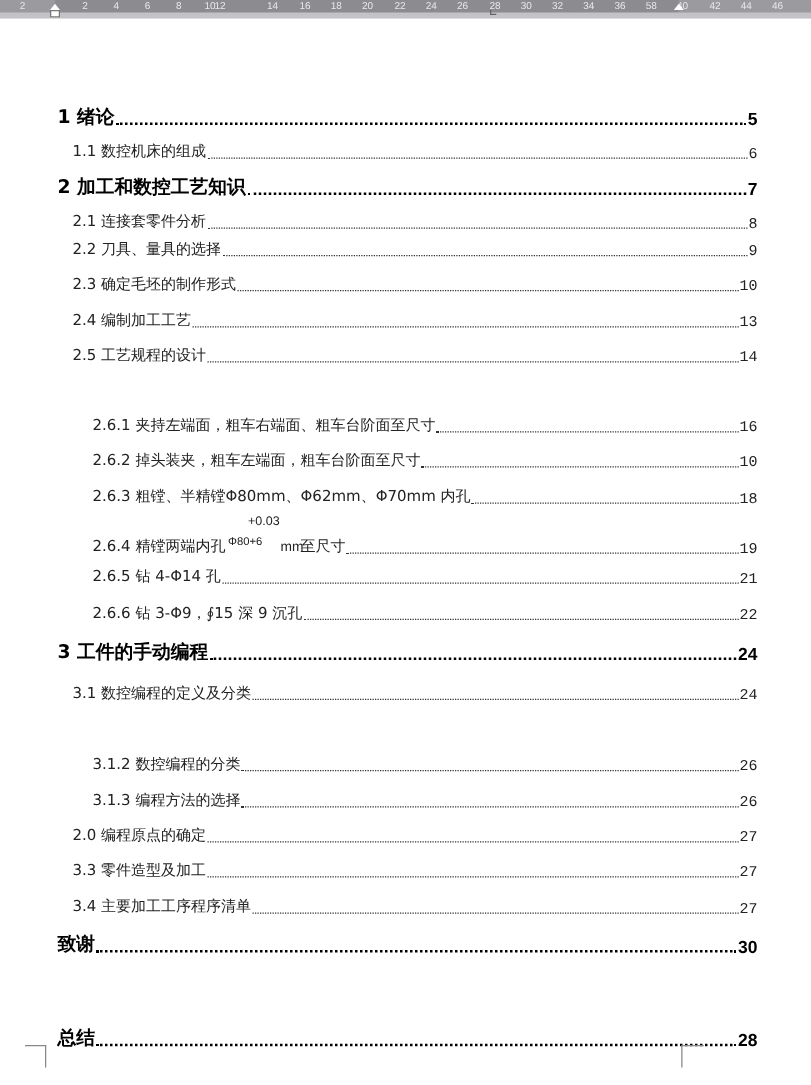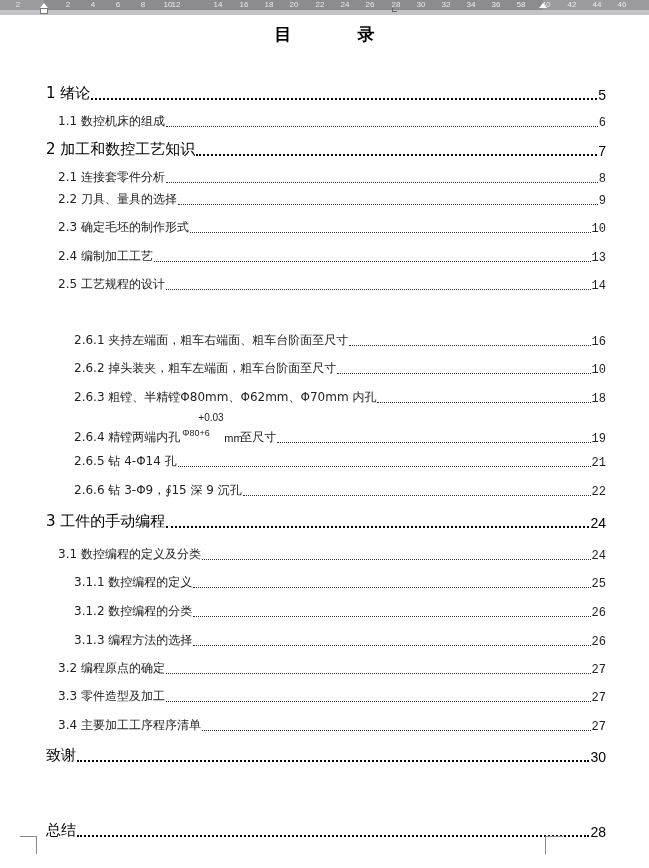--- a/index.html
+++ b/index.html
@@ -41,21 +41,21 @@
       position: absolute; right: 43px; display: flex; align-items: flex-end;
       white-space: nowrap;
     }
     .toc-entry .label { flex: 0 0 auto; }
     .toc-entry .leader {
       flex: 1 1 auto; margin: 0 1px 3px 1px; height: 1px;
       border-bottom: 1px dotted #333;
     }
     .toc-entry .page-num { flex: 0 0 auto; text-align: right; }
 
-    .lvl1 { left: 46px; font-size: 15px; font-weight: normal; font-family: "DejaVu Sans", sans-serif; }
+    .lvl1 { left: 46px; font-size: 15px; font-weight: bold; font-family: "DejaVu Sans", sans-serif; }
     .lvl1 .leader { border-bottom: 2px dotted #000; margin-bottom: 3px; }
     .lvl1 .page-num { font-family: "Liberation Sans", sans-serif; font-size: 14px; }
     .lvl2 { left: 58px; font-size: 12px; color: #222; align-items: flex-end; }
     .lvl2 .page-num { font-family: "Liberation Mono", monospace; font-size: 12px; }
     .lvl3 { left: 74px; font-size: 12px; color: #222; }
     .lvl3 .page-num { font-family: "Liberation Mono", monospace; font-size: 12px; }
 
     .tolerance { position: relative; display: inline-block; width: 60px; height: 14px; font-family: "Liberation Sans", sans-serif; }
     .tolerance .phi { position: absolute; left: 2px; top: -4px; font-size: 9px; }
     .tolerance .upper { position: absolute; left: 18px; top: -20px; font-size: 10px; }
@@ -100,21 +100,20 @@
     <div class="tri"></div>
     <div class="box"></div>
   </div>
   <div class="indent-marker" style="left:539px">
     <div class="tri"></div>
   </div>
   <div class="tab-stop"></div>
 </div>
 
 <div class="page">
-  <div class="toc-title">目 录</div>
 
   <div class="toc-entry lvl1" style="top:69px">
     <span class="label">1 绪论</span>
     <span class="leader"></span>
     <span class="page-num">5</span>
   </div>
   <div class="toc-entry lvl2" style="top:98px">
     <span class="label">1.1 数控机床的组成</span>
     <span class="leader"></span>
     <span class="page-num">6</span>
@@ -188,37 +187,32 @@
   <div class="toc-entry lvl1" style="top:497px">
     <span class="label">3 工件的手动编程</span>
     <span class="leader"></span>
     <span class="page-num">24</span>
   </div>
   <div class="toc-entry lvl2" style="top:531px">
     <span class="label">3.1 数控编程的定义及分类</span>
     <span class="leader"></span>
     <span class="page-num">24</span>
   </div>
-  <div class="toc-entry lvl3" style="top:559px">
-    <span class="label">3.1.1 数控编程的定义</span>
-    <span class="leader"></span>
-    <span class="page-num">25</span>
-  </div>
   <div class="toc-entry lvl3" style="top:588px">
     <span class="label">3.1.2 数控编程的分类</span>
     <span class="leader"></span>
     <span class="page-num">26</span>
   </div>
   <div class="toc-entry lvl3" style="top:617px">
     <span class="label">3.1.3 编程方法的选择</span>
     <span class="leader"></span>
     <span class="page-num">26</span>
   </div>
   <div class="toc-entry lvl2" style="top:645px">
-    <span class="label">3.2 编程原点的确定</span>
+    <span class="label">2.0 编程原点的确定</span>
     <span class="leader"></span>
     <span class="page-num">27</span>
   </div>
   <div class="toc-entry lvl2" style="top:673px">
     <span class="label">3.3 零件造型及加工</span>
     <span class="leader"></span>
     <span class="page-num">27</span>
   </div>
   <div class="toc-entry lvl2" style="top:702px">
     <span class="label">3.4 主要加工工序程序清单</span>

